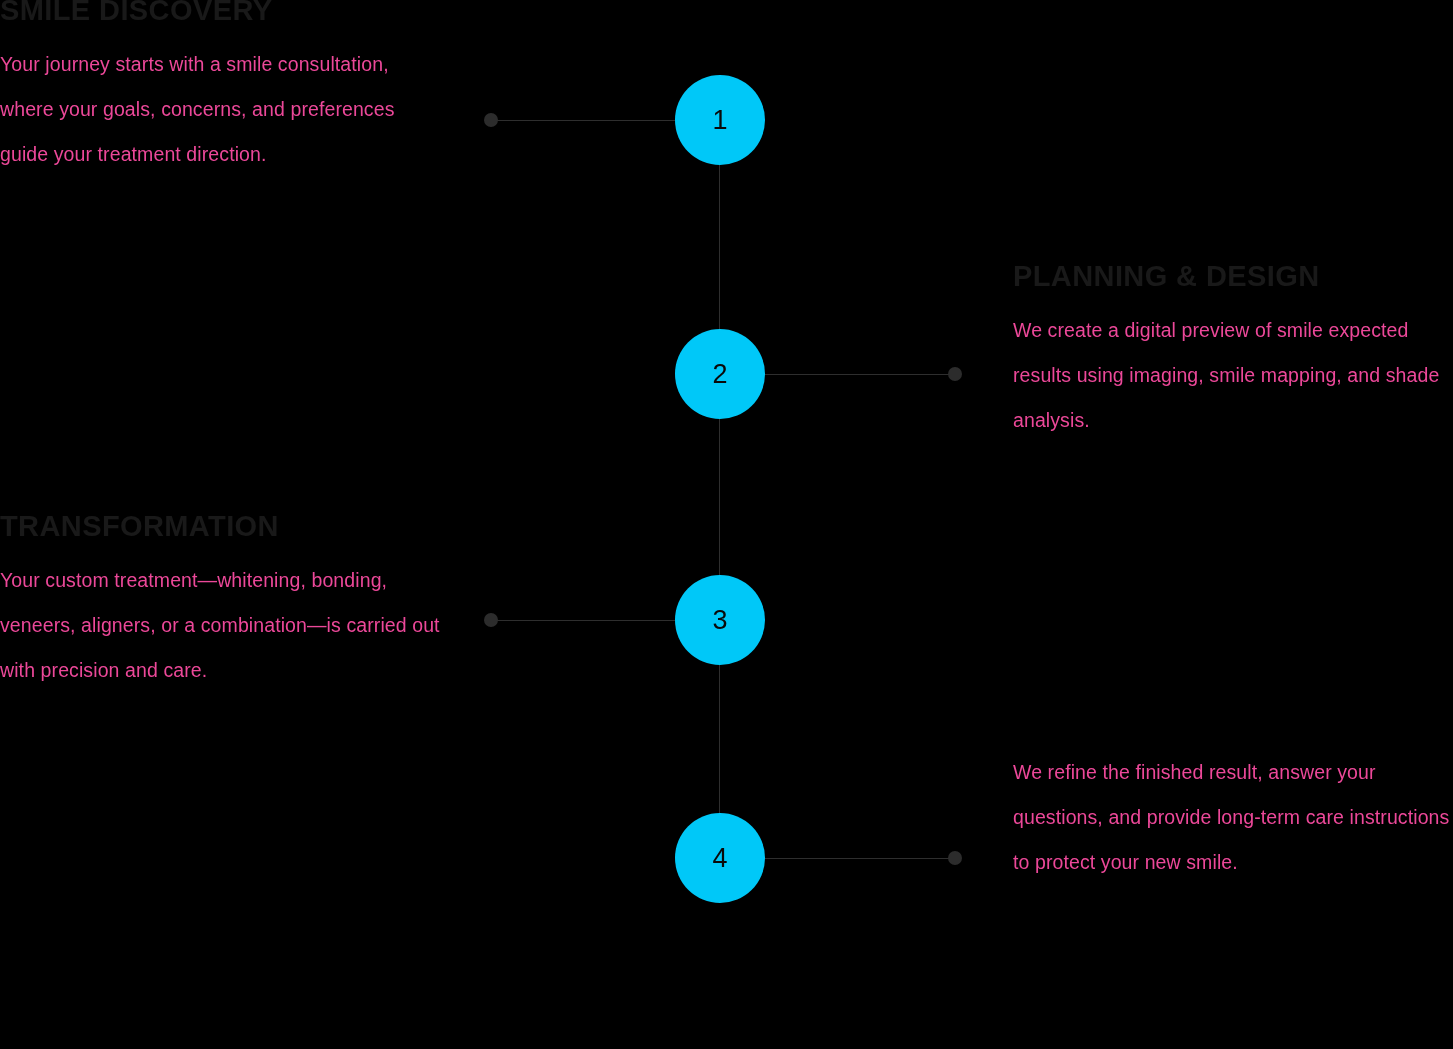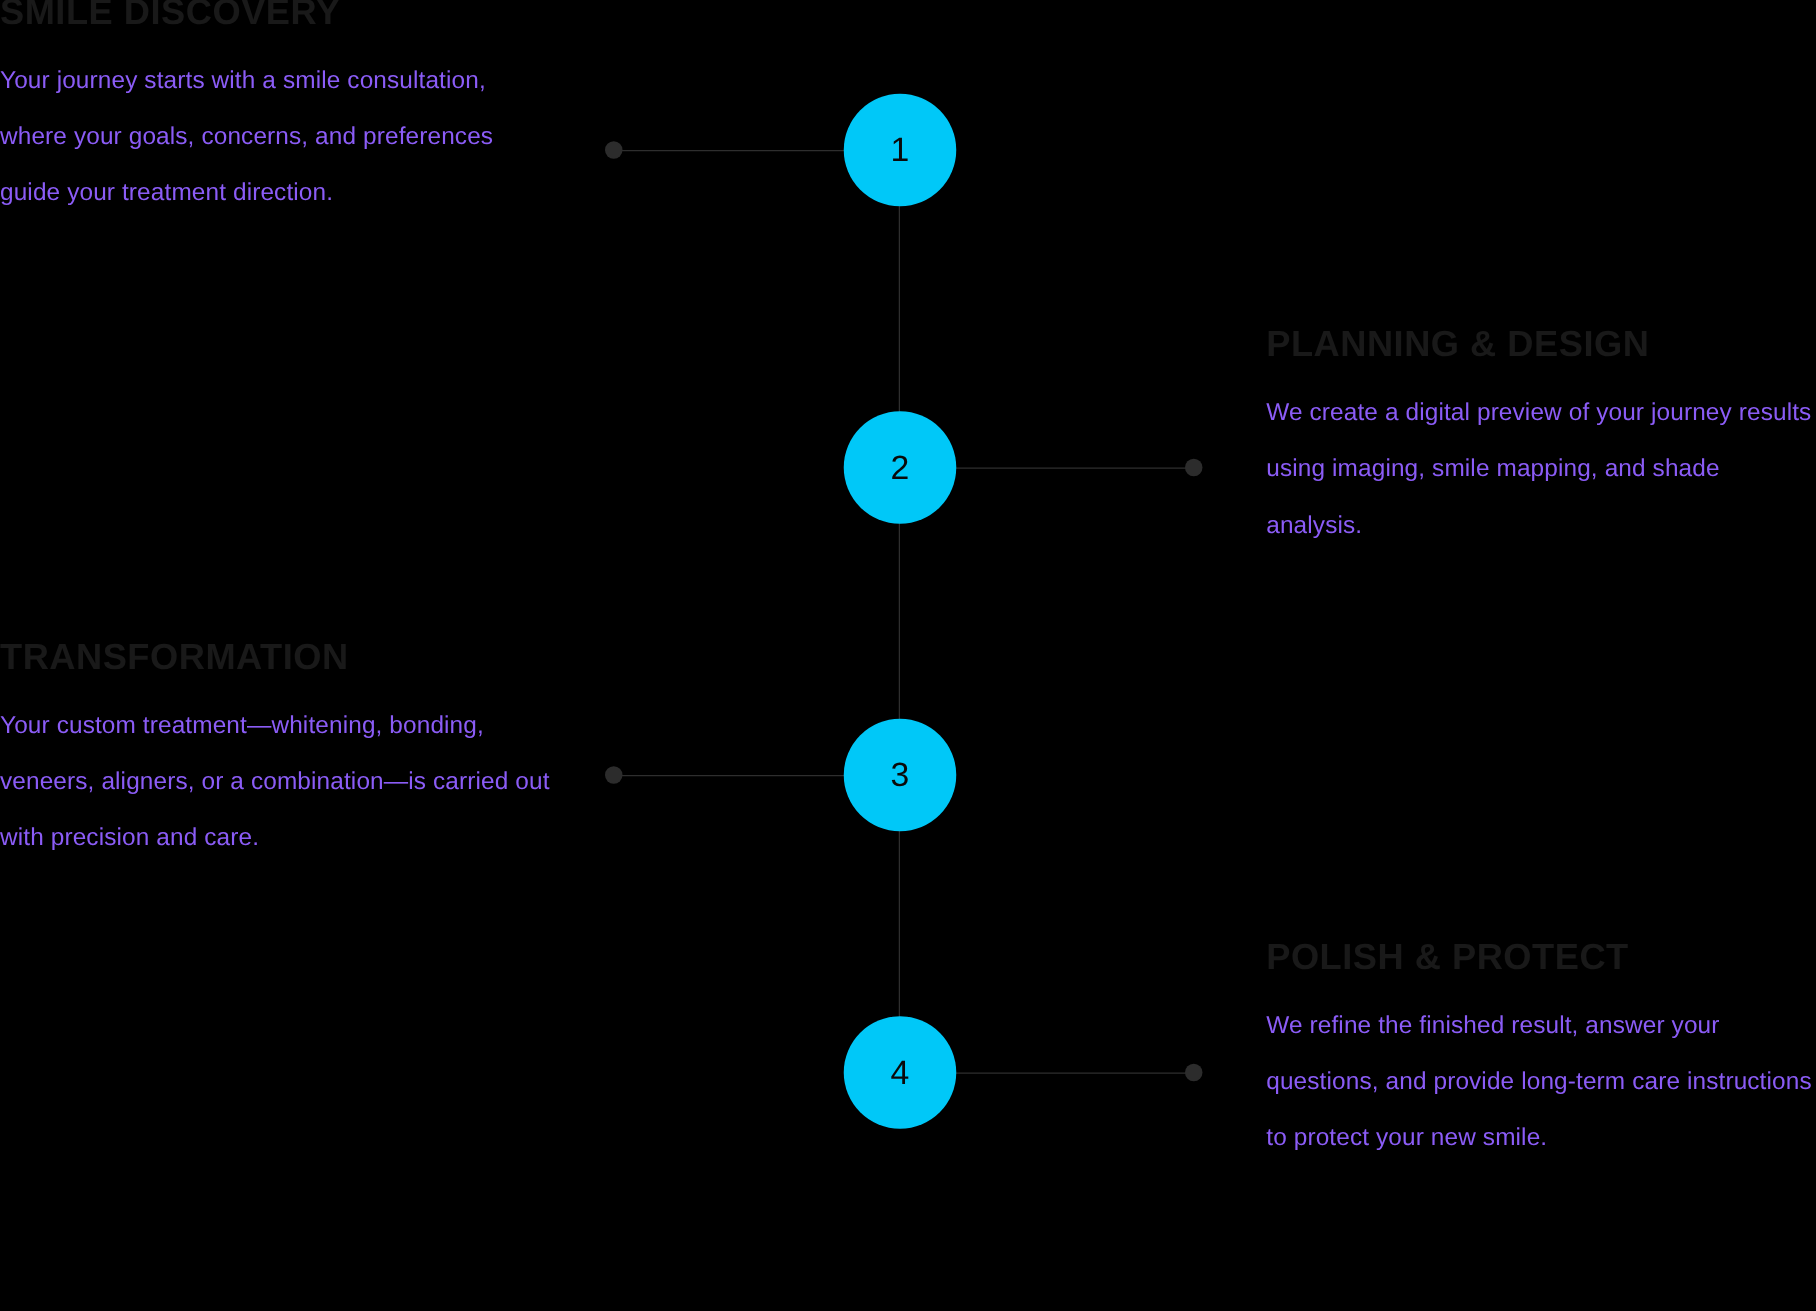--- a/index.html
+++ b/index.html
@@ -89,21 +89,21 @@
     font-weight: 700;
     letter-spacing: 0.4px;
     color: #191919;
     margin: 0 0 16px 0;
     line-height: 1.12;
     white-space: nowrap;
   }
   .block-body {
     font-size: 19.5px;
     font-weight: 400;
-    color: #8b5cf6;
+    color: #ec4899;
     line-height: 45px;
     margin: 0;
     letter-spacing: 0.1px;
   }
 
   .block-left  { left: 0px;    width: 440px; text-align: left; }
   .block-right { left: 1013px; width: 440px; text-align: left; }
 
   .block-1 { top: -6px;  }
   .block-2 { top: 260px; }
@@ -142,26 +142,25 @@
     <span class="node-num">4</span>
   </div>
 
   <div class="block block-left block-1">
     <h2 class="block-heading">SMILE DISCOVERY</h2>
     <p class="block-body">Your journey starts with a smile consultation, where your goals, concerns, and preferences guide your treatment direction.</p>
   </div>
 
   <div class="block block-right block-2">
     <h2 class="block-heading">PLANNING &amp; DESIGN</h2>
-    <p class="block-body">We create a digital preview of your journey results using imaging, smile mapping, and shade analysis.</p>
+    <p class="block-body">We create a digital preview of smile expected results using imaging, smile mapping, and shade analysis.</p>
   </div>
 
   <div class="block block-left block-3">
     <h2 class="block-heading">TRANSFORMATION</h2>
     <p class="block-body">Your custom treatment—whitening, bonding, veneers, aligners, or a combination—is carried out with precision and care.</p>
   </div>
 
   <div class="block block-right block-4">
-    <h2 class="block-heading">POLISH &amp; PROTECT</h2>
     <p class="block-body">We refine the finished result, answer your questions, and provide long-term care instructions to protect your new smile.</p>
   </div>
 
 </div>
 
 </body></html>

